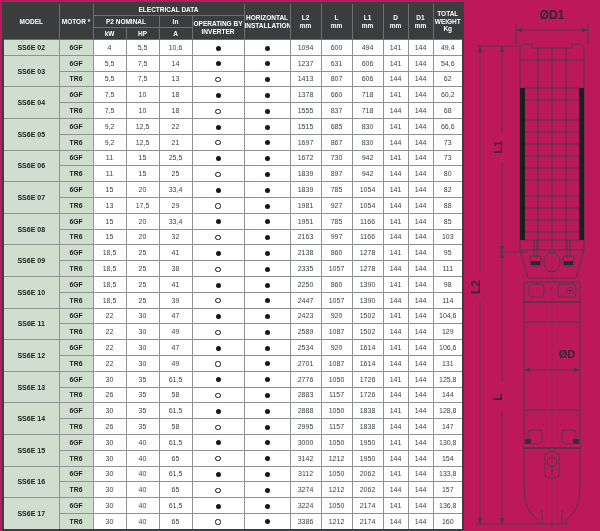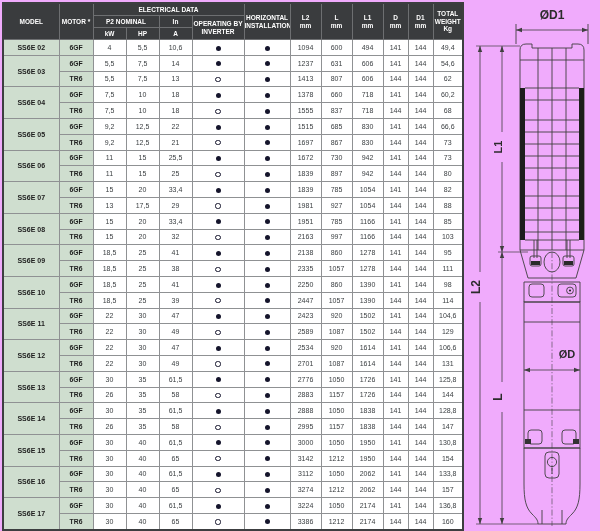--- a/index.html
+++ b/index.html
@@ -1,17 +1,17 @@
 <!DOCTYPE html>
 <html><head>
 <meta charset="utf-8">
 <style>
   html,body{margin:0;padding:0;background:#fff;}
   body{width:600px;height:531px;overflow:hidden;font-family:"Liberation Sans",sans-serif;}
-  .page{position:relative;width:600px;height:531px;background:#f0abfc;}
+  .page{position:relative;width:600px;height:531px;background:#be185d;}
 
   table.spec{position:absolute;left:2px;top:2px;width:460px;border-collapse:collapse;table-layout:fixed;border:2px solid #3c3e40;}
   .spec th,.spec td{border:1px solid #8f9193;padding:0;text-align:center;vertical-align:middle;overflow:hidden;white-space:nowrap;}
   .spec thead th{background:#3a3c3e;color:#fff;font-size:6.5px;font-weight:bold;border:1px solid #6d6f71;line-height:1.15;height:11px;}
   .spec tbody td{font-size:7px;color:#3c4043;height:14.8px;background:#fff;}
   .spec tbody td.model{background:#cfdecf;color:#1c1c1c;font-weight:bold;font-size:7px;}
   .spec tbody td.motor{background:#cfdecf;color:#1c1c1c;font-weight:bold;font-size:6.8px;}
   .spec tbody tr.group-start td{border-top:1.5px solid #4a4c4e;}
   .dot{display:inline-block;vertical-align:middle;border-radius:50%;}
   .dot.filled{width:5px;height:5px;background:#15152c;}

